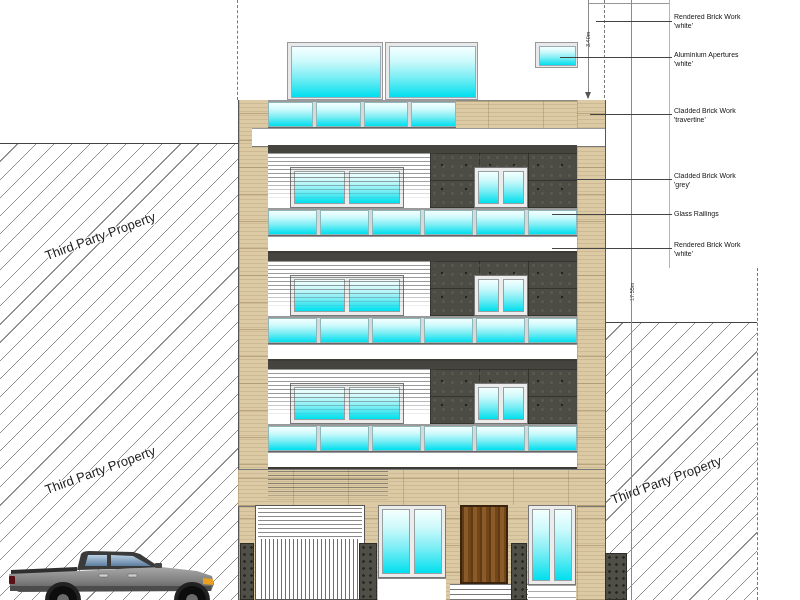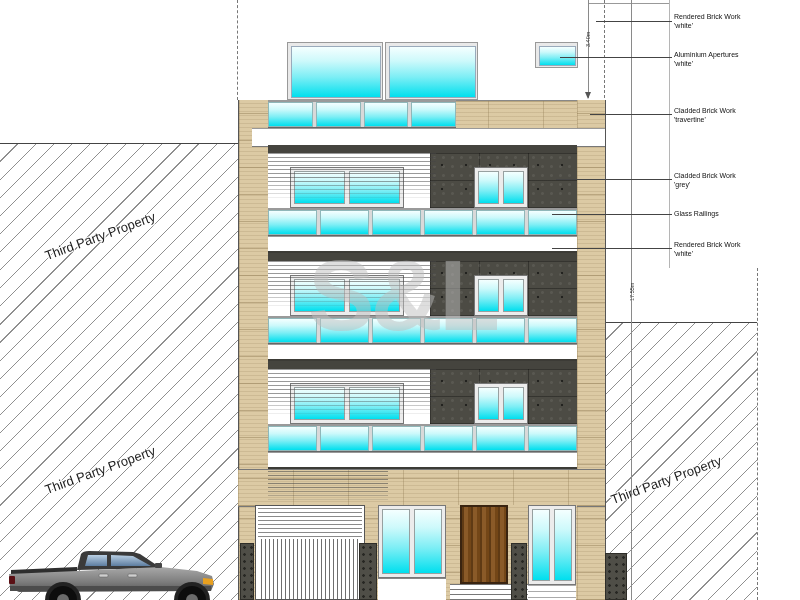--- a/index.html
+++ b/index.html
@@ -235,21 +235,20 @@
     <circle cx="185" cy="50" r="14" fill="#0d0d0d"></circle>
     <circle cx="56" cy="50" r="6" fill="#6b6b6b"></circle>
     <circle cx="185" cy="50" r="6" fill="#6b6b6b"></circle>
     <rect x="2" y="26" width="6" height="8" rx="1" fill="#5a1015"></rect>
     <polygon points="196,28 206,29 206,35 196,34" fill="#e8a020"></polygon>
     <rect x="92" y="24" width="9" height="3" rx="1" fill="#cfcfcf" stroke="#555" stroke-width="0.5"></rect>
     <rect x="121" y="24" width="9" height="3" rx="1" fill="#cfcfcf" stroke="#555" stroke-width="0.5"></rect>
     <rect x="148" y="13" width="7" height="5" rx="1" fill="#444"></rect>
   </svg>
 
-  <div class="abs watermark" style="left:308px;top:238px;">S&amp;L</div>
 
   <div class="abs leader" style="left:596px;top:21px;width:76px;"></div>
   <div class="abs ann" style="top:12px;">
     <div>Rendered Brick Work</div>
     <div>'white'</div>
   </div>
 
   <div class="abs leader" style="left:560px;top:57px;width:112px;"></div>
   <div class="abs ann" style="top:50px;">
     <div>Aluminium Apertures</div>

